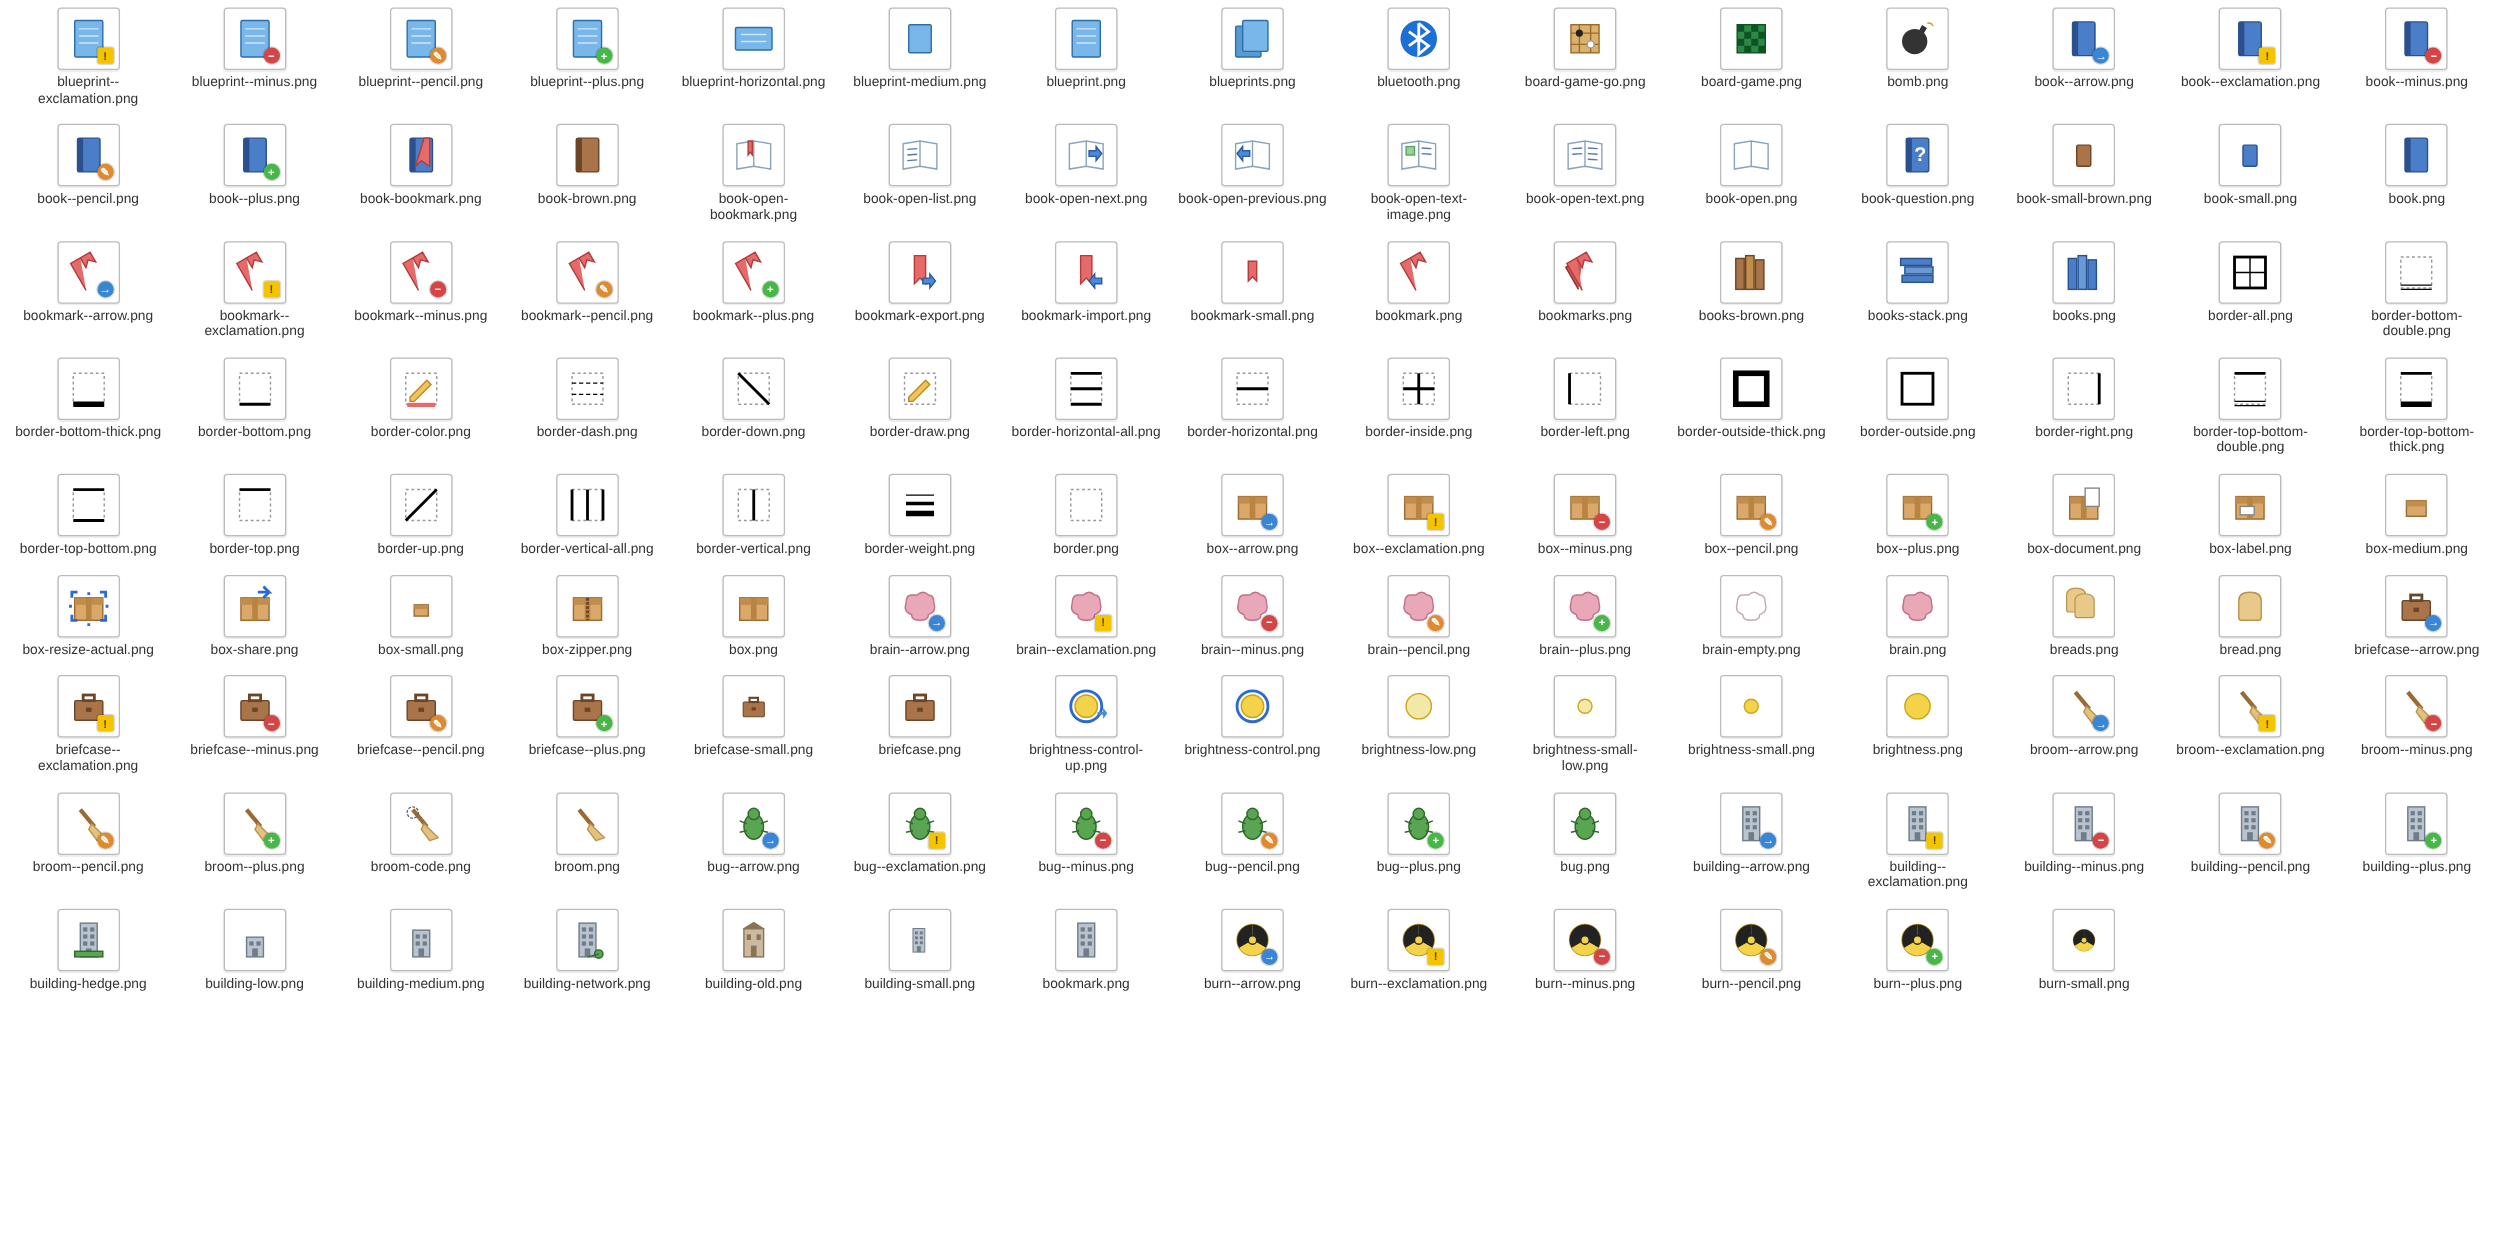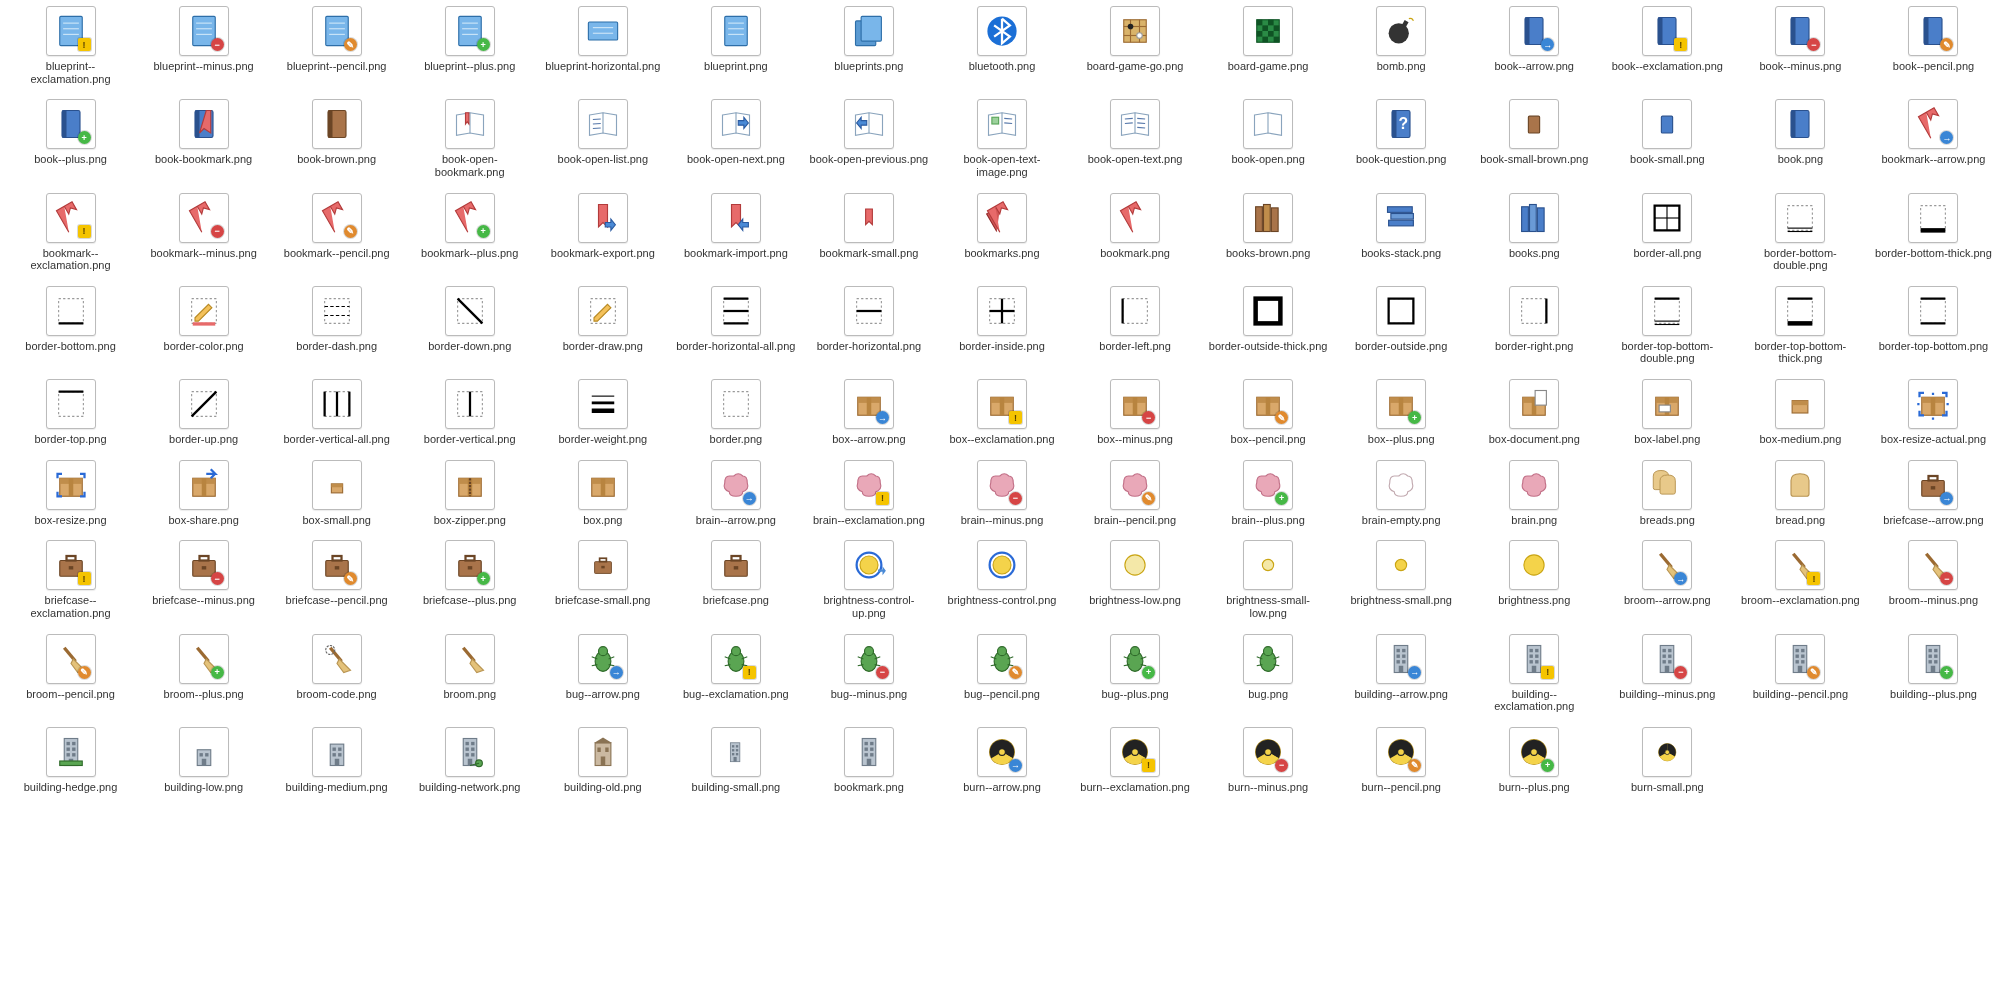--- a/index.html
+++ b/index.html
@@ -126,20 +126,28 @@
           <rect x="3" y="8" width="26" height="16" rx="1" fill="#79b6ea" stroke="#2d6ea8"></rect>
           <line x1="7" y1="13" x2="25" y2="13" stroke="#cde6f8"></line>
           <line x1="7" y1="18" x2="25" y2="18" stroke="#cde6f8"></line>
         </svg>
       </div>
       <div class="label">blueprint-horizontal.png</div>
     </div>
     <div class="cell">
       <div class="thumb">
         <svg viewBox="0 0 32 32">
+          <rect x="8" y="6" width="16" height="20" rx="1" fill="#79b6ea" stroke="#2d6ea8"></rect>
+        </svg>
+      </div>
+      <div class="label">blueprint-medium.png</div>
+    </div>
+    <div class="cell">
+      <div class="thumb">
+        <svg viewBox="0 0 32 32">
           <rect x="6" y="3" width="20" height="26" rx="1" fill="#79b6ea" stroke="#2d6ea8"></rect>
           <line x1="9" y1="9" x2="23" y2="9" stroke="#cde6f8"></line>
           <line x1="9" y1="14" x2="23" y2="14" stroke="#cde6f8"></line>
           <line x1="9" y1="19" x2="23" y2="19" stroke="#cde6f8"></line>
         </svg>
       </div>
       <div class="label">blueprint.png</div>
     </div>
     <div class="cell">
       <div class="thumb">
@@ -449,33 +457,33 @@
       <div class="thumb">
         <svg viewBox="0 0 32 32">
           <path d="M13 8 H19 V22 L16 19 L13 22 Z" fill="#e76a6a" stroke="#b23b3b"></path>
         </svg>
       </div>
       <div class="label">bookmark-small.png</div>
     </div>
     <div class="cell">
       <div class="thumb">
         <svg viewBox="0 0 32 32">
+          <path d="M8 26 L8 4 L24 4 L24 12 L20 8 L16 12 L16 4" fill="#e76a6a" stroke="#b23b3b" transform="rotate(-30 16 16)"></path>
+        </svg>
+      </div>
+      <div class="label">bookmark.png</div>
+    </div>
+    <div class="cell">
+      <div class="thumb">
+        <svg viewBox="0 0 32 32">
           <path d="M6 24 L6 6 L20 6" fill="#d25757" stroke="#932c2c" transform="rotate(-30 16 16)"></path>
           <path d="M8 26 L8 4 L24 4 L24 12 L20 8 L16 12 L16 4" fill="#e76a6a" stroke="#b23b3b" transform="rotate(-30 16 16)"></path>
         </svg>
       </div>
       <div class="label">bookmarks.png</div>
-    </div>
-    <div class="cell">
-      <div class="thumb">
-        <svg viewBox="0 0 32 32">
-          <path d="M8 26 L8 4 L24 4 L24 12 L20 8 L16 12 L16 4" fill="#e76a6a" stroke="#b23b3b" transform="rotate(-30 16 16)"></path>
-        </svg>
-      </div>
-      <div class="label">bookmark.png</div>
     </div>
     <div class="cell">
       <div class="thumb">
         <svg viewBox="0 0 32 32">
           <rect x="5" y="6" width="6" height="22" fill="#a9744a" stroke="#6b4525"></rect>
           <rect x="12" y="4" width="6" height="24" fill="#c08d4b" stroke="#6b4525"></rect>
           <rect x="19" y="7" width="6" height="21" fill="#a9744a" stroke="#6b4525"></rect>
         </svg>
       </div>
       <div class="label">books-brown.png</div>
@@ -820,31 +828,20 @@
       <div class="thumb">
         <svg viewBox="0 0 32 32">
           <rect x="6" y="10" width="20" height="16" fill="#d9a86a" stroke="#9b6a32"></rect>
           <rect x="6" y="10" width="20" height="5" fill="#c08d4b"></rect>
           <rect x="14" y="10" width="4" height="16" fill="#b8843f"></rect>
           <path d="M4 16 L2 16 M28 16 L30 16 M16 8 L16 6 M16 28 L16 30" stroke="#2a6ad6" stroke-width="2"></path>
           <path d="M4 10 L4 6 L8 6 M24 6 L28 6 L28 10 M28 22 L28 26 L24 26 M8 26 L4 26 L4 22" fill="none" stroke="#2a6ad6" stroke-width="2"></path>
         </svg>
       </div>
       <div class="label">box-resize-actual.png</div>
-    </div>
-    <div class="cell">
-      <div class="thumb">
-        <svg viewBox="0 0 32 32">
-          <rect x="6" y="10" width="20" height="16" fill="#d9a86a" stroke="#9b6a32"></rect>
-          <rect x="6" y="10" width="20" height="5" fill="#c08d4b"></rect>
-          <rect x="14" y="10" width="4" height="16" fill="#b8843f"></rect>
-          <path d="M4 10 L4 6 L8 6 M24 6 L28 6 L28 10 M28 22 L28 26 L24 26 M8 26 L4 26 L4 22" fill="none" stroke="#2a6ad6" stroke-width="2"></path>
-        </svg>
-      </div>
-      <div class="label">box-resize.png</div>
     </div>
     <div class="cell">
       <div class="thumb">
         <svg viewBox="0 0 32 32">
           <rect x="6" y="10" width="20" height="16" fill="#d9a86a" stroke="#9b6a32"></rect>
           <rect x="6" y="10" width="20" height="5" fill="#c08d4b"></rect>
           <rect x="14" y="10" width="4" height="16" fill="#b8843f"></rect>
           <path d="M18 6 L26 6 L22 2 M26 6 L22 10" fill="none" stroke="#2a6ad6" stroke-width="2"></path>
         </svg>
       </div>

